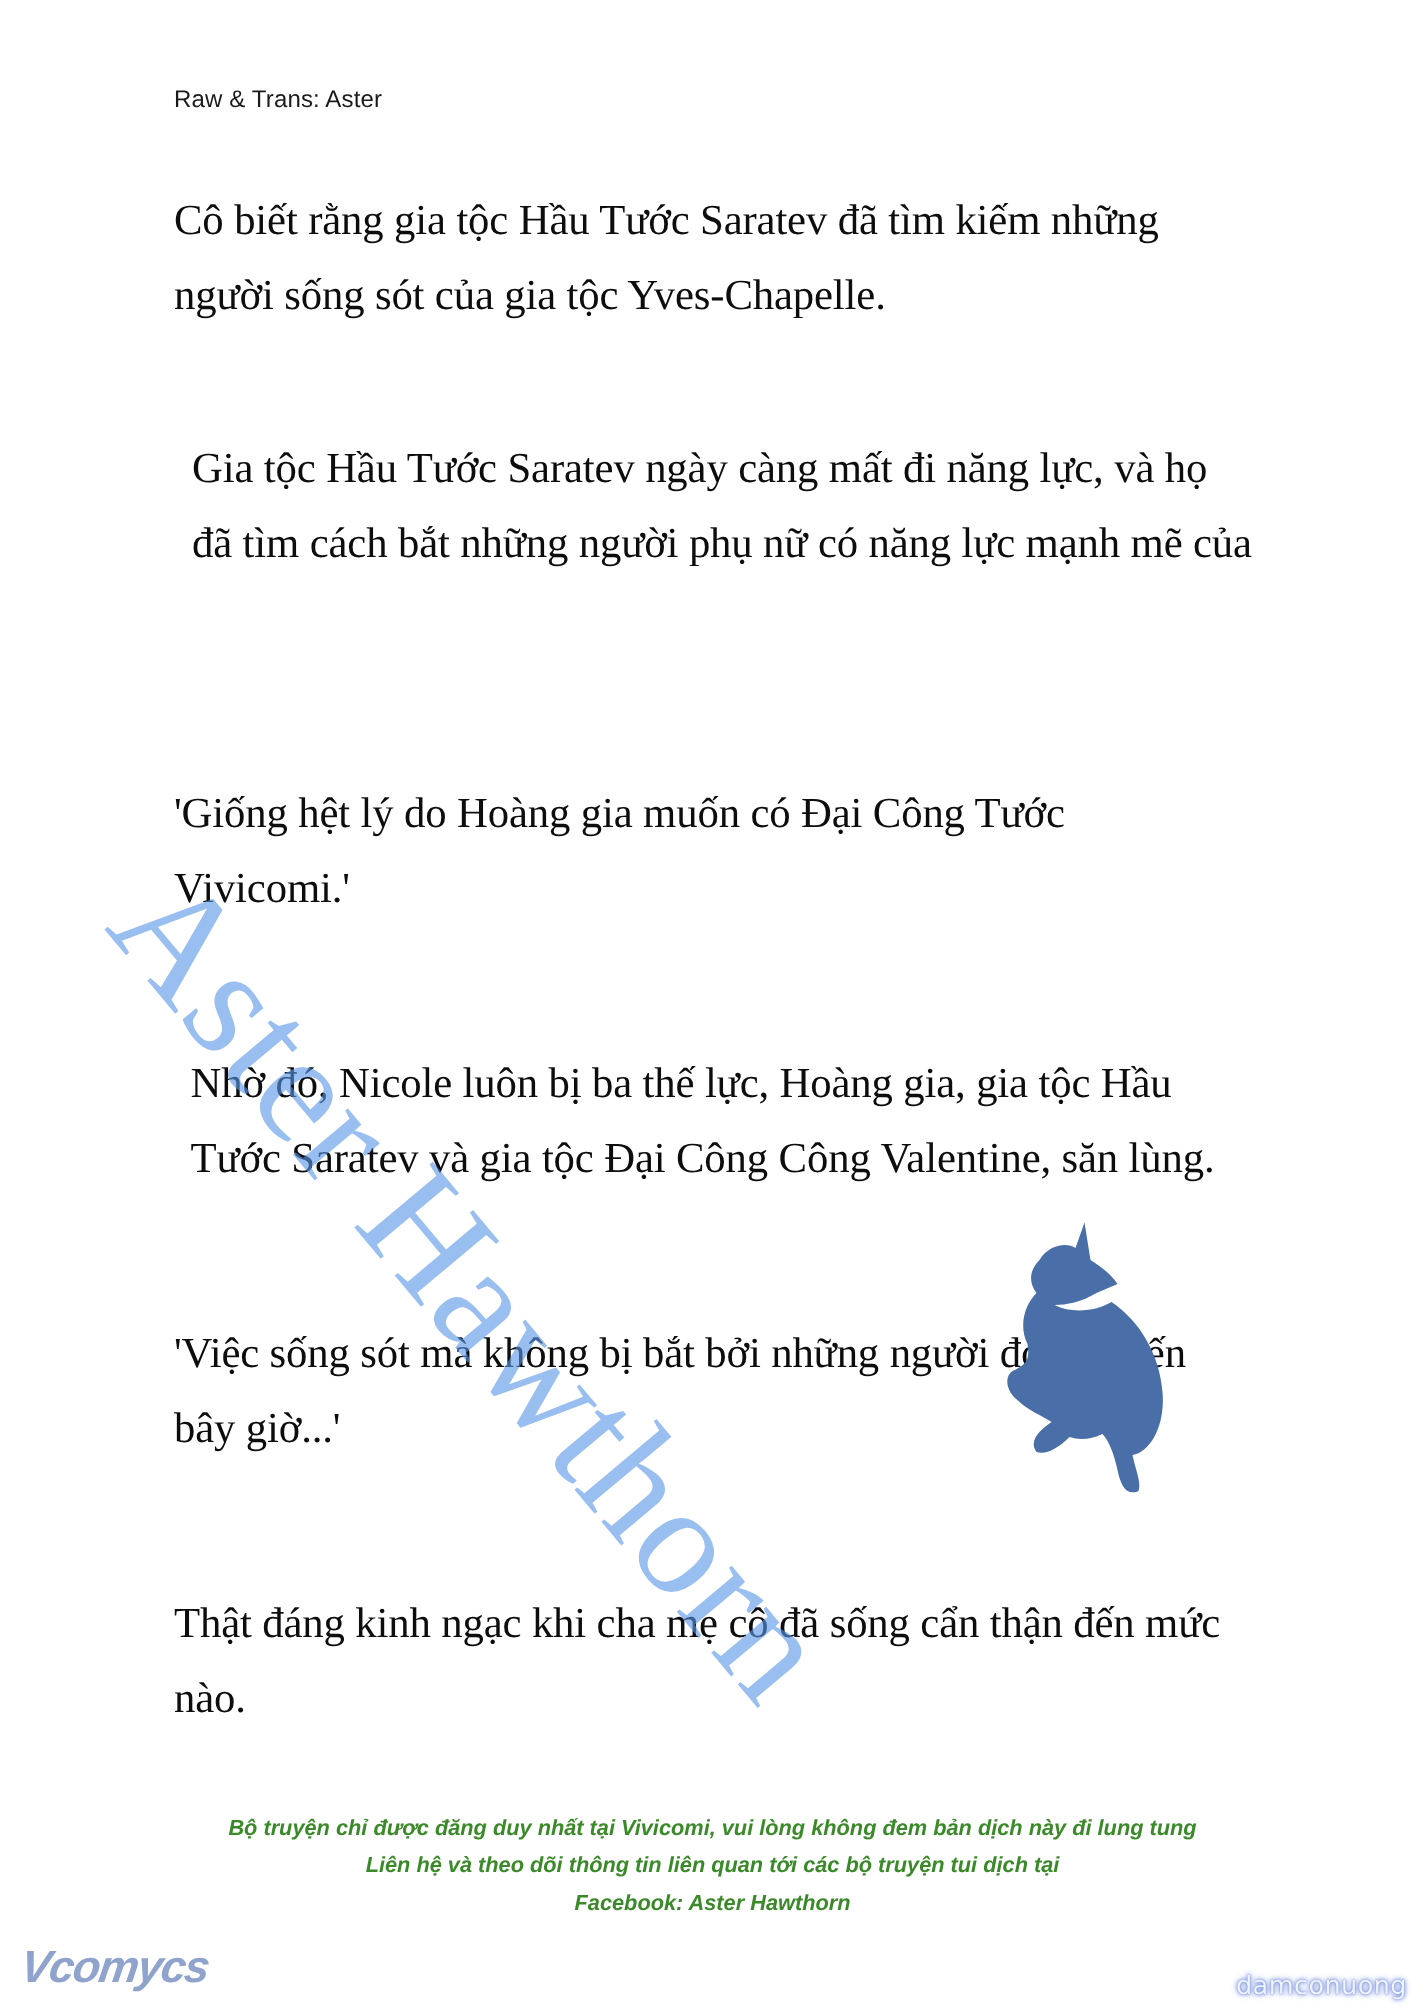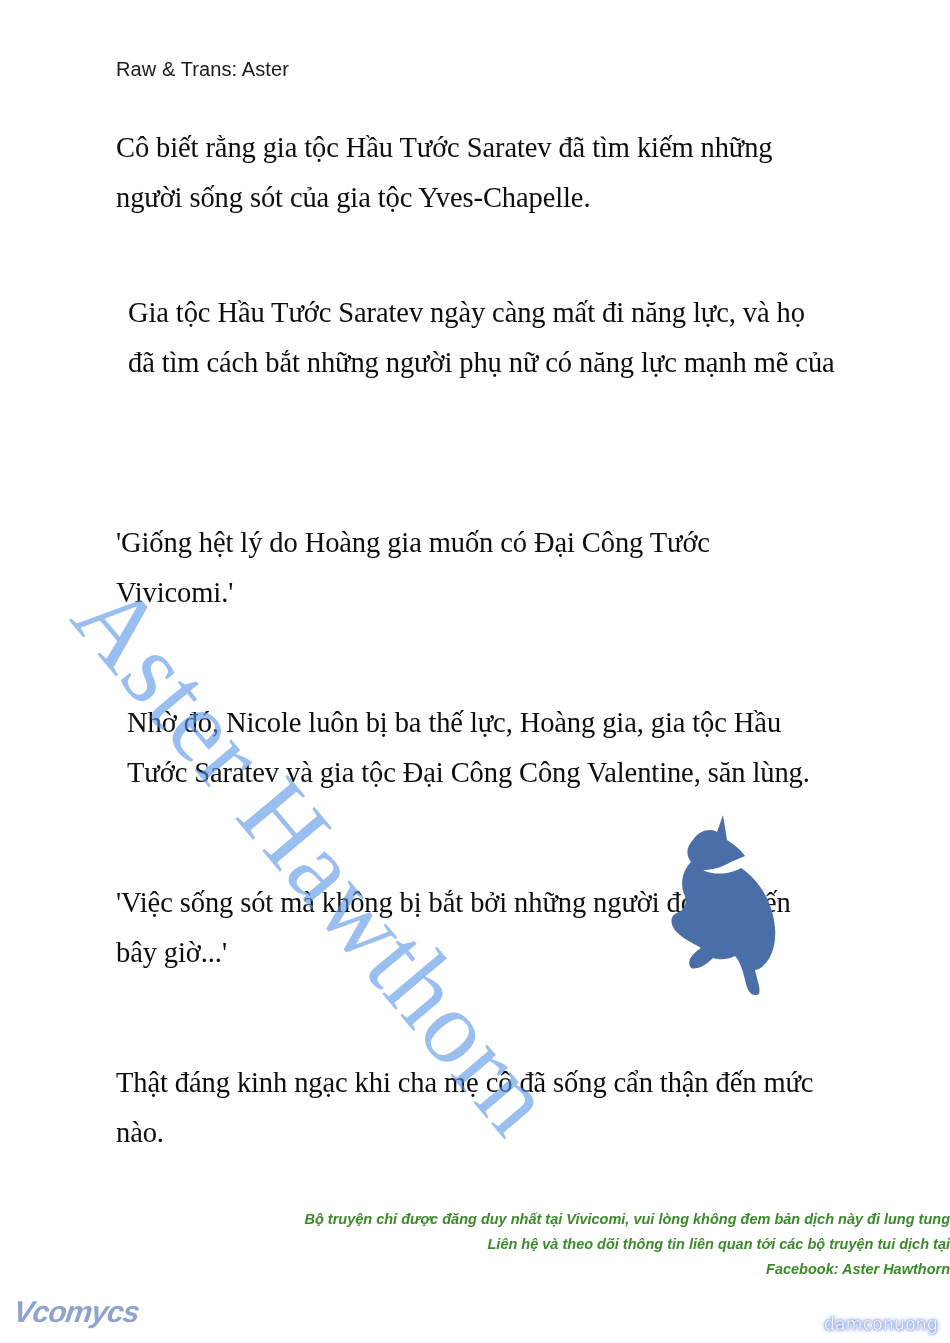--- a/index.html
+++ b/index.html
@@ -13,21 +13,21 @@
       position: relative;
       overflow: hidden;
       font-family: "Liberation Serif", "DejaVu Serif", serif;
       color: #111111;
     }
     .header-credit {
       position: absolute;
       left: 116px;
       top: 58px;
       font-family: "Liberation Sans", "DejaVu Sans", sans-serif;
-      font-size: 20px;
+      font-size: 16px;
       color: #1a1a1a;
       letter-spacing: 0.1px;
     }
     .paragraph {
       position: absolute;
       left: 116px;
       width: 740px;
       font-size: 28.5px;
       line-height: 50px;
       margin: 0;
@@ -54,21 +54,21 @@
       left: 655px;
       top: 810px;
       width: 140px;
       height: 185px;
     }
     .footer-notes {
       position: absolute;
       left: 0;
       top: 1207px;
       width: 950px;
-      text-align: right;
+      text-align: center;
       font-family: "Liberation Sans", "DejaVu Sans", sans-serif;
       font-style: italic;
       font-weight: bold;
       font-size: 14.5px;
       line-height: 25px;
       color: #3b8a2a;
     }
     .footer-notes div { white-space: nowrap; }
     .logo-vcomycs {
       position: absolute;

